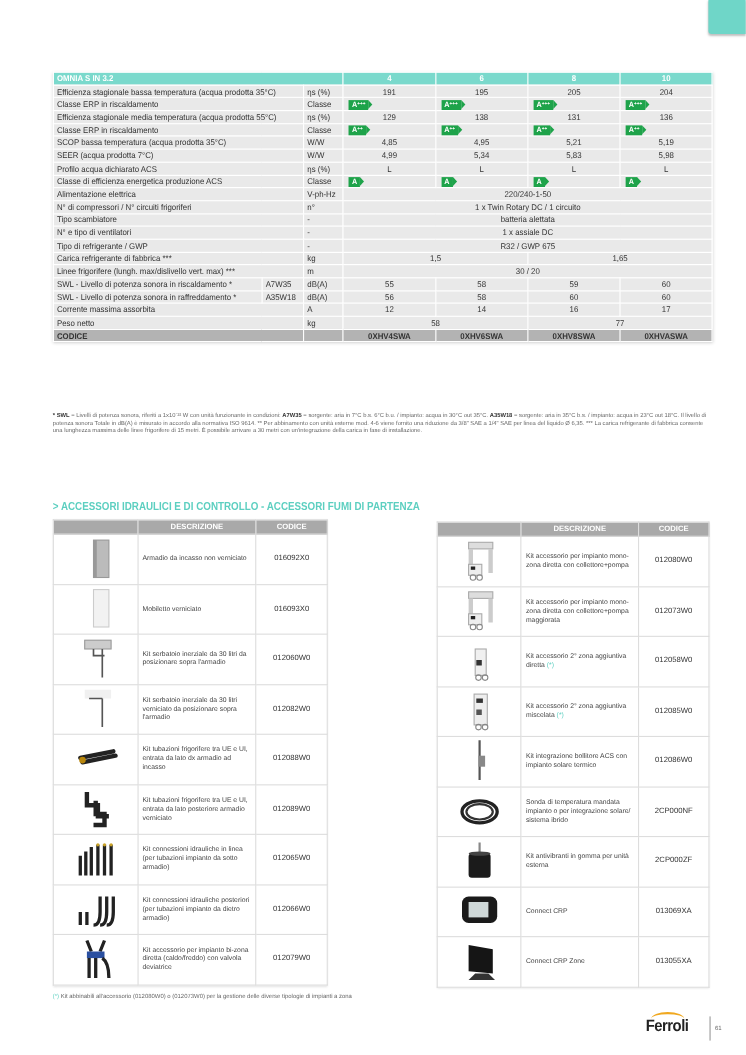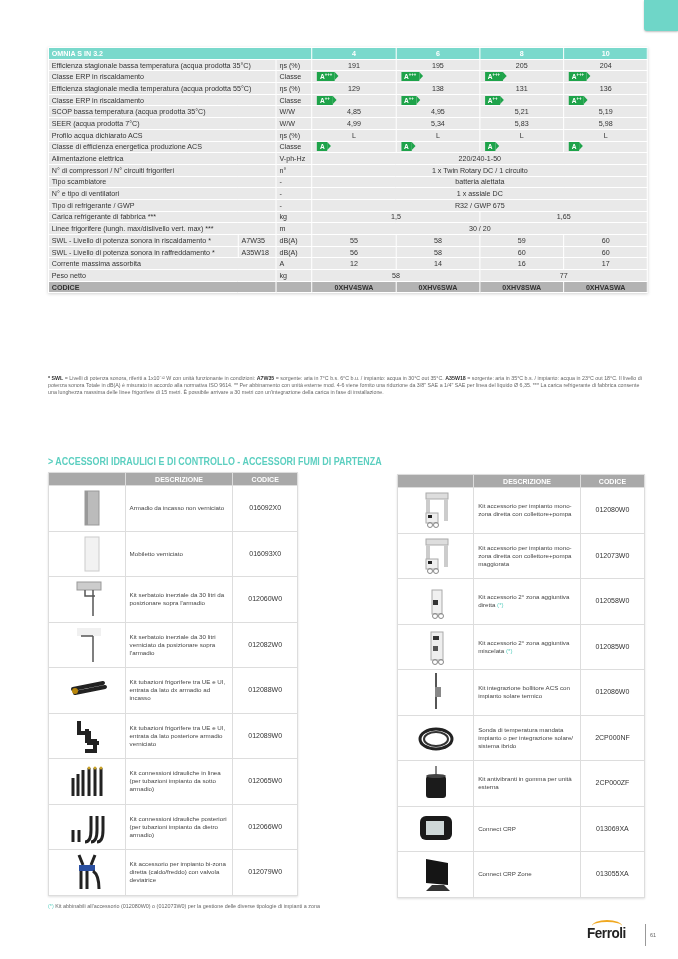--- a/index.html
+++ b/index.html
@@ -2,21 +2,21 @@
 <html><head>
 <meta charset="utf-8">
 <style>
   html, body { margin:0; padding:0; }
   body { width:678px; height:959px; background:#fff; position:relative; overflow:hidden;
          font-family:"Liberation Sans", sans-serif; color:#333; }
   .tab-corner { position:absolute; right:0; top:0; width:34px; height:31px; background:#6fd6c8;
                 border-bottom-left-radius:3px; box-shadow:0 1px 2px rgba(0,0,0,0.25); }
 
   
-  .spec-wrap { position:absolute; left:48px; top:47px; width:600px; box-shadow:0 1px 3px rgba(0,0,0,0.18); }
+  .spec-wrap { position:absolute; left:48px; top:65px; width:600px; box-shadow:0 1px 3px rgba(0,0,0,0.18); }
   table.spec { border-collapse:collapse; width:100%; font-size:7.6px; transform:scaleX(0.94); transform-origin:left; width:106.4%; }
   table.spec td { height:10.7px; padding:0 3px; border:1px solid #fff; background:#e9e9e9; white-space:nowrap; }
   table.spec tr.hdr td { background:#7ad9cc; color:#fff; font-weight:bold; text-align:center; }
   table.spec tr.hdr td.model { text-align:left; }
   table.spec tr.code td { background:#b3b3b3; font-weight:bold; color:#333; text-align:center; }
   table.spec tr.code td.lbl { text-align:left; }
   table.spec td.v { text-align:center; }
   .erp { display:inline-block; position:relative; background:#1ea34a; color:#fff; font-weight:bold;
          font-size:7px; height:9px; line-height:9px; padding:0 3px 0 3px; margin-left:2px; }
   .erp::after { content:""; position:absolute; right:-4px; top:0; border-left:4px solid #1ea34a;

